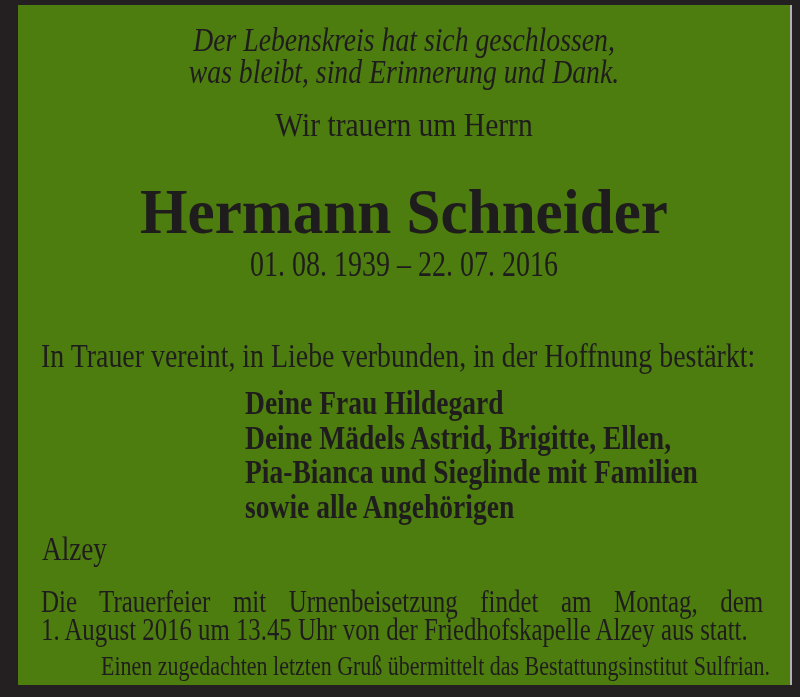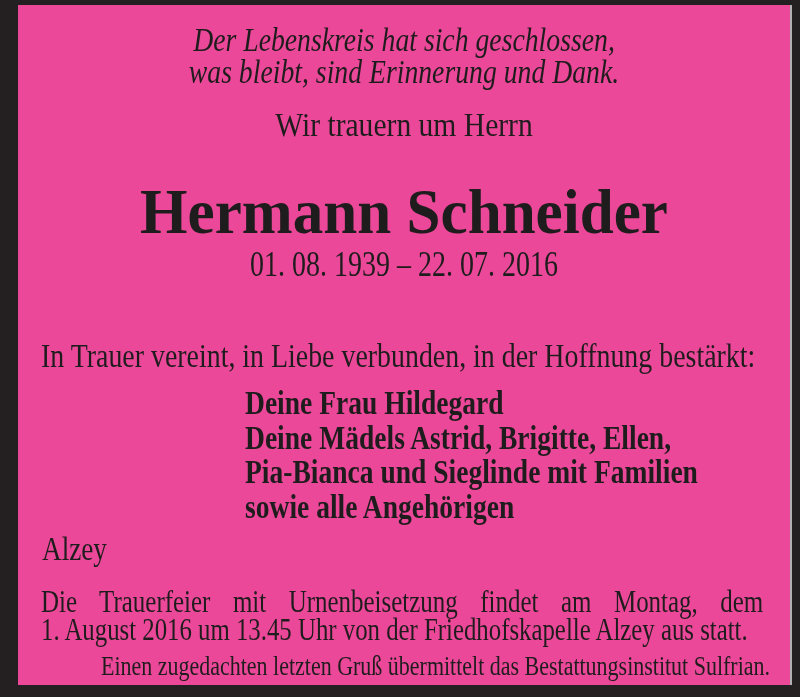--- a/index.html
+++ b/index.html
@@ -6,21 +6,21 @@
   body {
     width: 800px; height: 697px;
     background: #242021;
     position: relative;
     overflow: hidden;
     font-family: "Liberation Serif", "DejaVu Serif", serif;
   }
   .paper {
     position: absolute;
     left: 18px; top: 5px; right: 8px; bottom: 12px;
-    background: #ec4899;
+    background: #4d7c0f;
     border-right: 2px solid #b3b0b1;
     padding-left: 44px;
   }
   .ln {
     position: absolute;
     white-space: nowrap;
     line-height: 1;
     color: #1f1c1d;
   }
   .center { left: 0; right: 0; text-align: center; }

